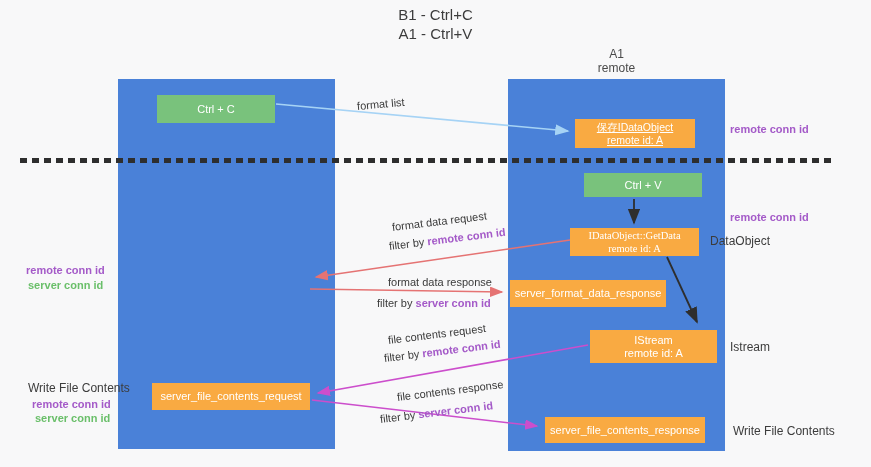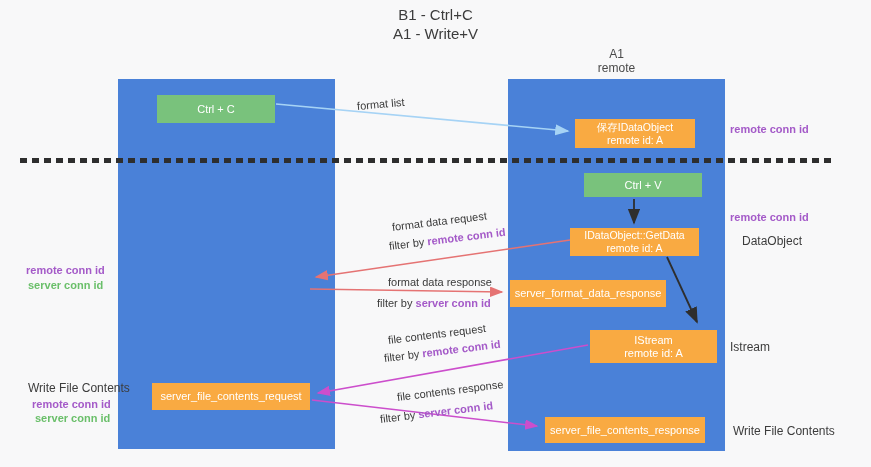--- a/index.html
+++ b/index.html
@@ -35,21 +35,21 @@
 
   svg.arrows{position:absolute;left:0;top:0;z-index:2;pointer-events:none;}
 </style>
 </head>
 <body>
 
 <div id="stage">
 
   <div class="title">
     <div>B1 - Ctrl+C</div>
-    <div>A1 - Write+V</div>
+    <div>A1 - Ctrl+V</div>
   </div>
 
   <div class="lane-header" style="left:508px;top:47px;">
     <div>A1</div>
     <div>remote</div>
   </div>
 
   <div class="lane" style="left:118px;top:79px;height:370px;"></div>
   <div class="lane" style="left:508px;top:79px;height:372px;"></div>
 
@@ -76,30 +76,30 @@
     <line x1="570" y1="240" x2="316" y2="277" stroke="#e57373" stroke-width="1.5" marker-end="url(#m-red)"></line>
     <line x1="310" y1="289" x2="502" y2="292" stroke="#e57373" stroke-width="1.5" marker-end="url(#m-red)"></line>
     <line x1="588" y1="345" x2="318" y2="393" stroke="#cc4ecc" stroke-width="1.5" marker-end="url(#m-mag)"></line>
     <line x1="312" y1="400" x2="537" y2="426" stroke="#cc4ecc" stroke-width="1.5" marker-end="url(#m-mag)"></line>
   </svg>
 
   <div class="node green" style="left:157px;top:95px;width:118px;height:28px;">
     <div>Ctrl + C</div>
   </div>
 
-  <div class="node orange" style="left:575px;top:119px;width:120px;height:29px;">
+  <div class="node orange" style="left:575px;top:119px;width:120px;height:29px;text-decoration:underline;">
     <div class="l2">保存IDataObject</div>
     <div class="l2">remote id: A</div>
   </div>
 
   <div class="node green" style="left:584px;top:173px;width:118px;height:24px;">
     <div>Ctrl + V</div>
   </div>
 
-  <div class="node orange" style="left:570px;top:228px;width:129px;height:28px;">
+  <div class="node orange" style="left:570px;top:228px;width:129px;height:28px;font-family:Liberation Serif, serif;">
     <div class="l2">IDataObject::GetData</div>
     <div class="l2">remote id: A</div>
   </div>
 
 
   <div class="node orange" style="left:510px;top:280px;width:156px;height:27px;">
     <div>server_format_data_response</div>
   </div>
 
   <div class="node orange" style="left:590px;top:330px;width:127px;height:33px;">
@@ -132,21 +132,21 @@
     <span>filter by </span><span class="key-purple">remote conn id</span>
   </div>
 
   <div class="edge-label rot" style="left:397px;top:391px;">file contents response</div>
   <div class="edge-label rot" style="left:380px;top:413px;">
     <span>filter by </span><span class="key-purple">server conn id</span>
   </div>
 
   <div class="side bold-purple" style="left:730px;top:123px;">remote conn id</div>
   <div class="side bold-purple" style="left:730px;top:211px;">remote conn id</div>
-  <div class="side plain" style="left:742px;top:234px;">DataObject</div>
+  <div class="side plain" style="left:710px;top:234px;">DataObject</div>
   <div class="side plain" style="left:730px;top:340px;">Istream</div>
   <div class="side plain" style="left:733px;top:424px;">Write File Contents</div>
 
   <div class="side bold-purple" style="left:26px;top:264px;">remote conn id</div>
   <div class="side bold-green" style="left:28px;top:279px;">server conn id</div>
   <div class="side plain" style="left:28px;top:381px;">Write File Contents</div>
   <div class="side bold-purple" style="left:32px;top:398px;">remote conn id</div>
   <div class="side bold-green" style="left:35px;top:412px;">server conn id</div>
 
 </div>

